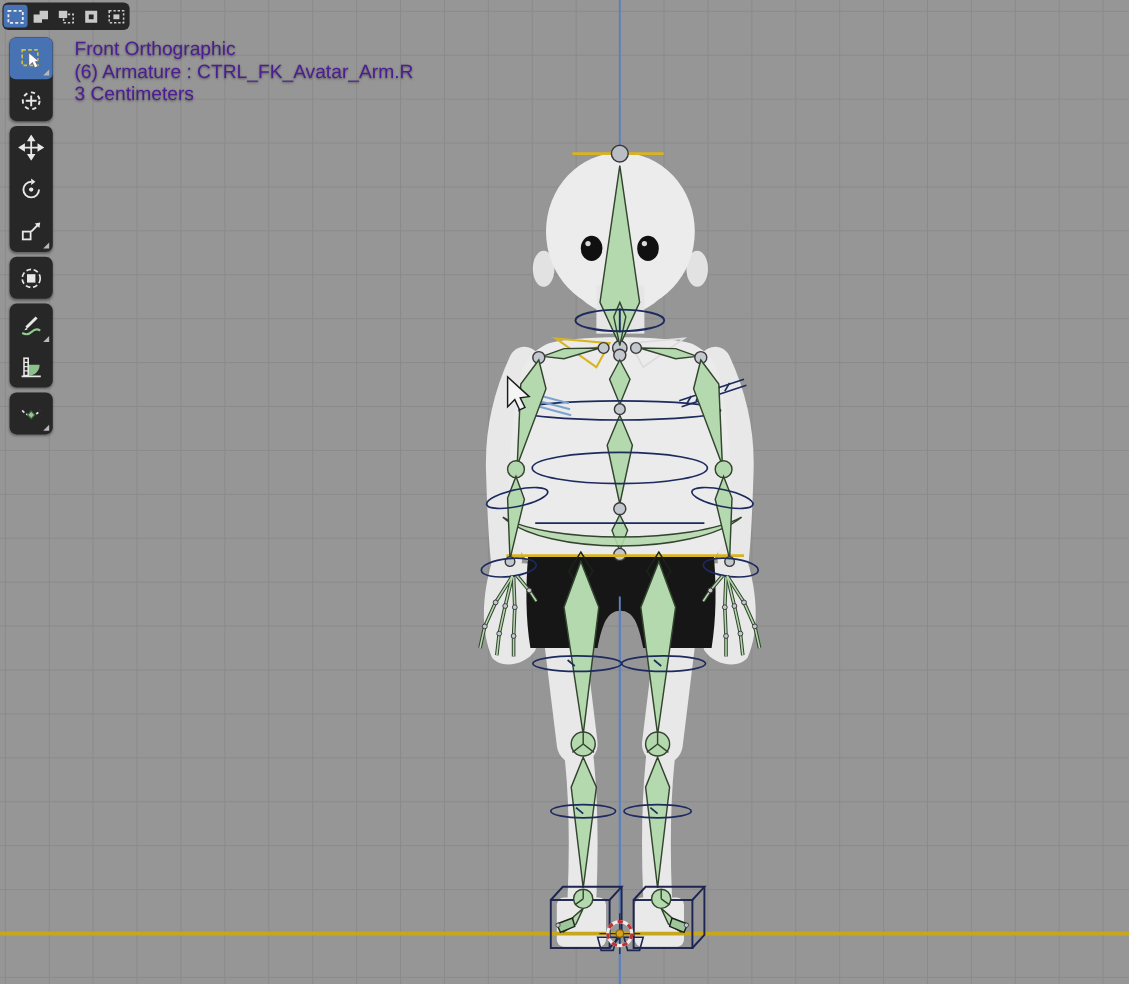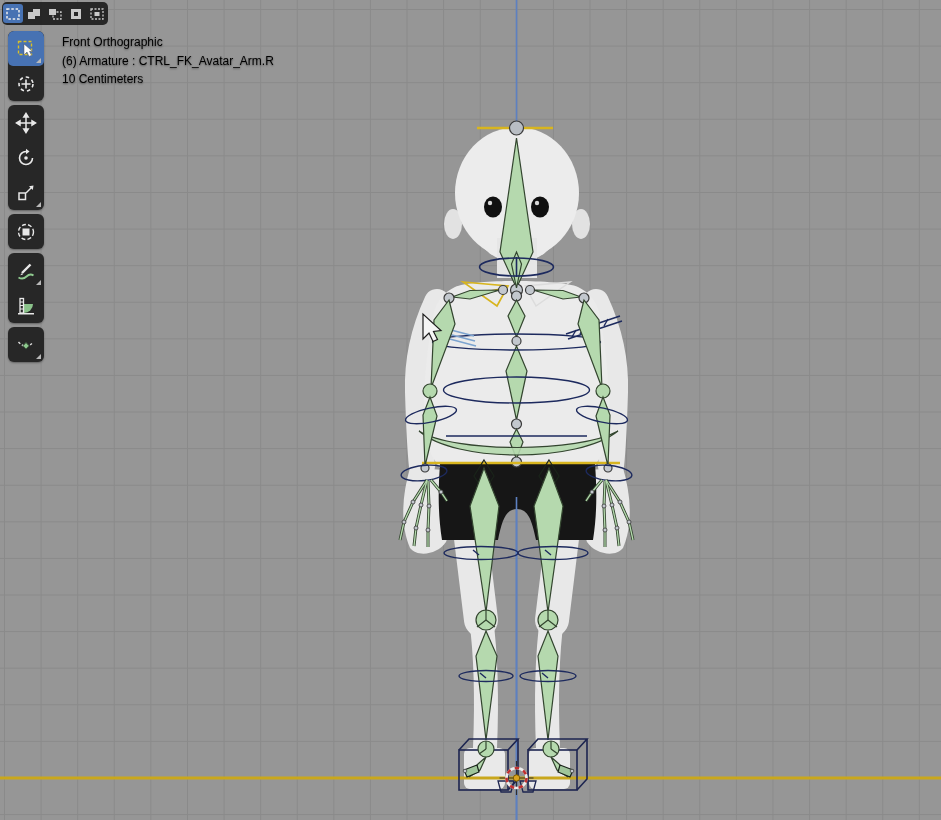--- a/index.html
+++ b/index.html
@@ -37,21 +37,21 @@
   }
   .tool-btn.active{background:#4772b3;border-radius:5px;}
   .sub-ind{
     position:absolute;right:3px;bottom:3px;width:0;height:0;
     border-style:solid;border-width:0 0 5px 5px;
     border-color:transparent transparent #b9b9b9 transparent;
   }
   
   .overlay-text{
     position:absolute;left:62px;top:33px;z-index:15;
-    color:#000000;font-size:12px;line-height:18.5px;
+    color:#4c1d95;font-size:16px;line-height:18.5px;
     text-shadow:0 1px 2px rgba(0,0,0,.45);
     white-space:nowrap;
   }
 </style>
 </head>
 <body>
 
 <svg class="scene-svg" width="941" height="820" viewBox="0 0 941 820">
 
   <line x1="516.5" y1="0" x2="516.5" y2="820" stroke="#5d80c1" stroke-width="1.6"></line>
@@ -414,14 +414,14 @@
         <path d="M11,8.5 L14,11.8 L11,15.1 L8,11.8 Z" fill="#8fca8f" stroke="#3e5a3e" stroke-width="1"></path>
       </svg>
       <span class="sub-ind"></span>
     </div>
   </div>
 </div>
 
 <div class="overlay-text">
   <div>Front Orthographic</div>
   <div>(6) Armature : CTRL_FK_Avatar_Arm.R</div>
-  <div>10 Centimeters</div>
+  <div>3 Centimeters</div>
 </div>
 
 </body></html>

